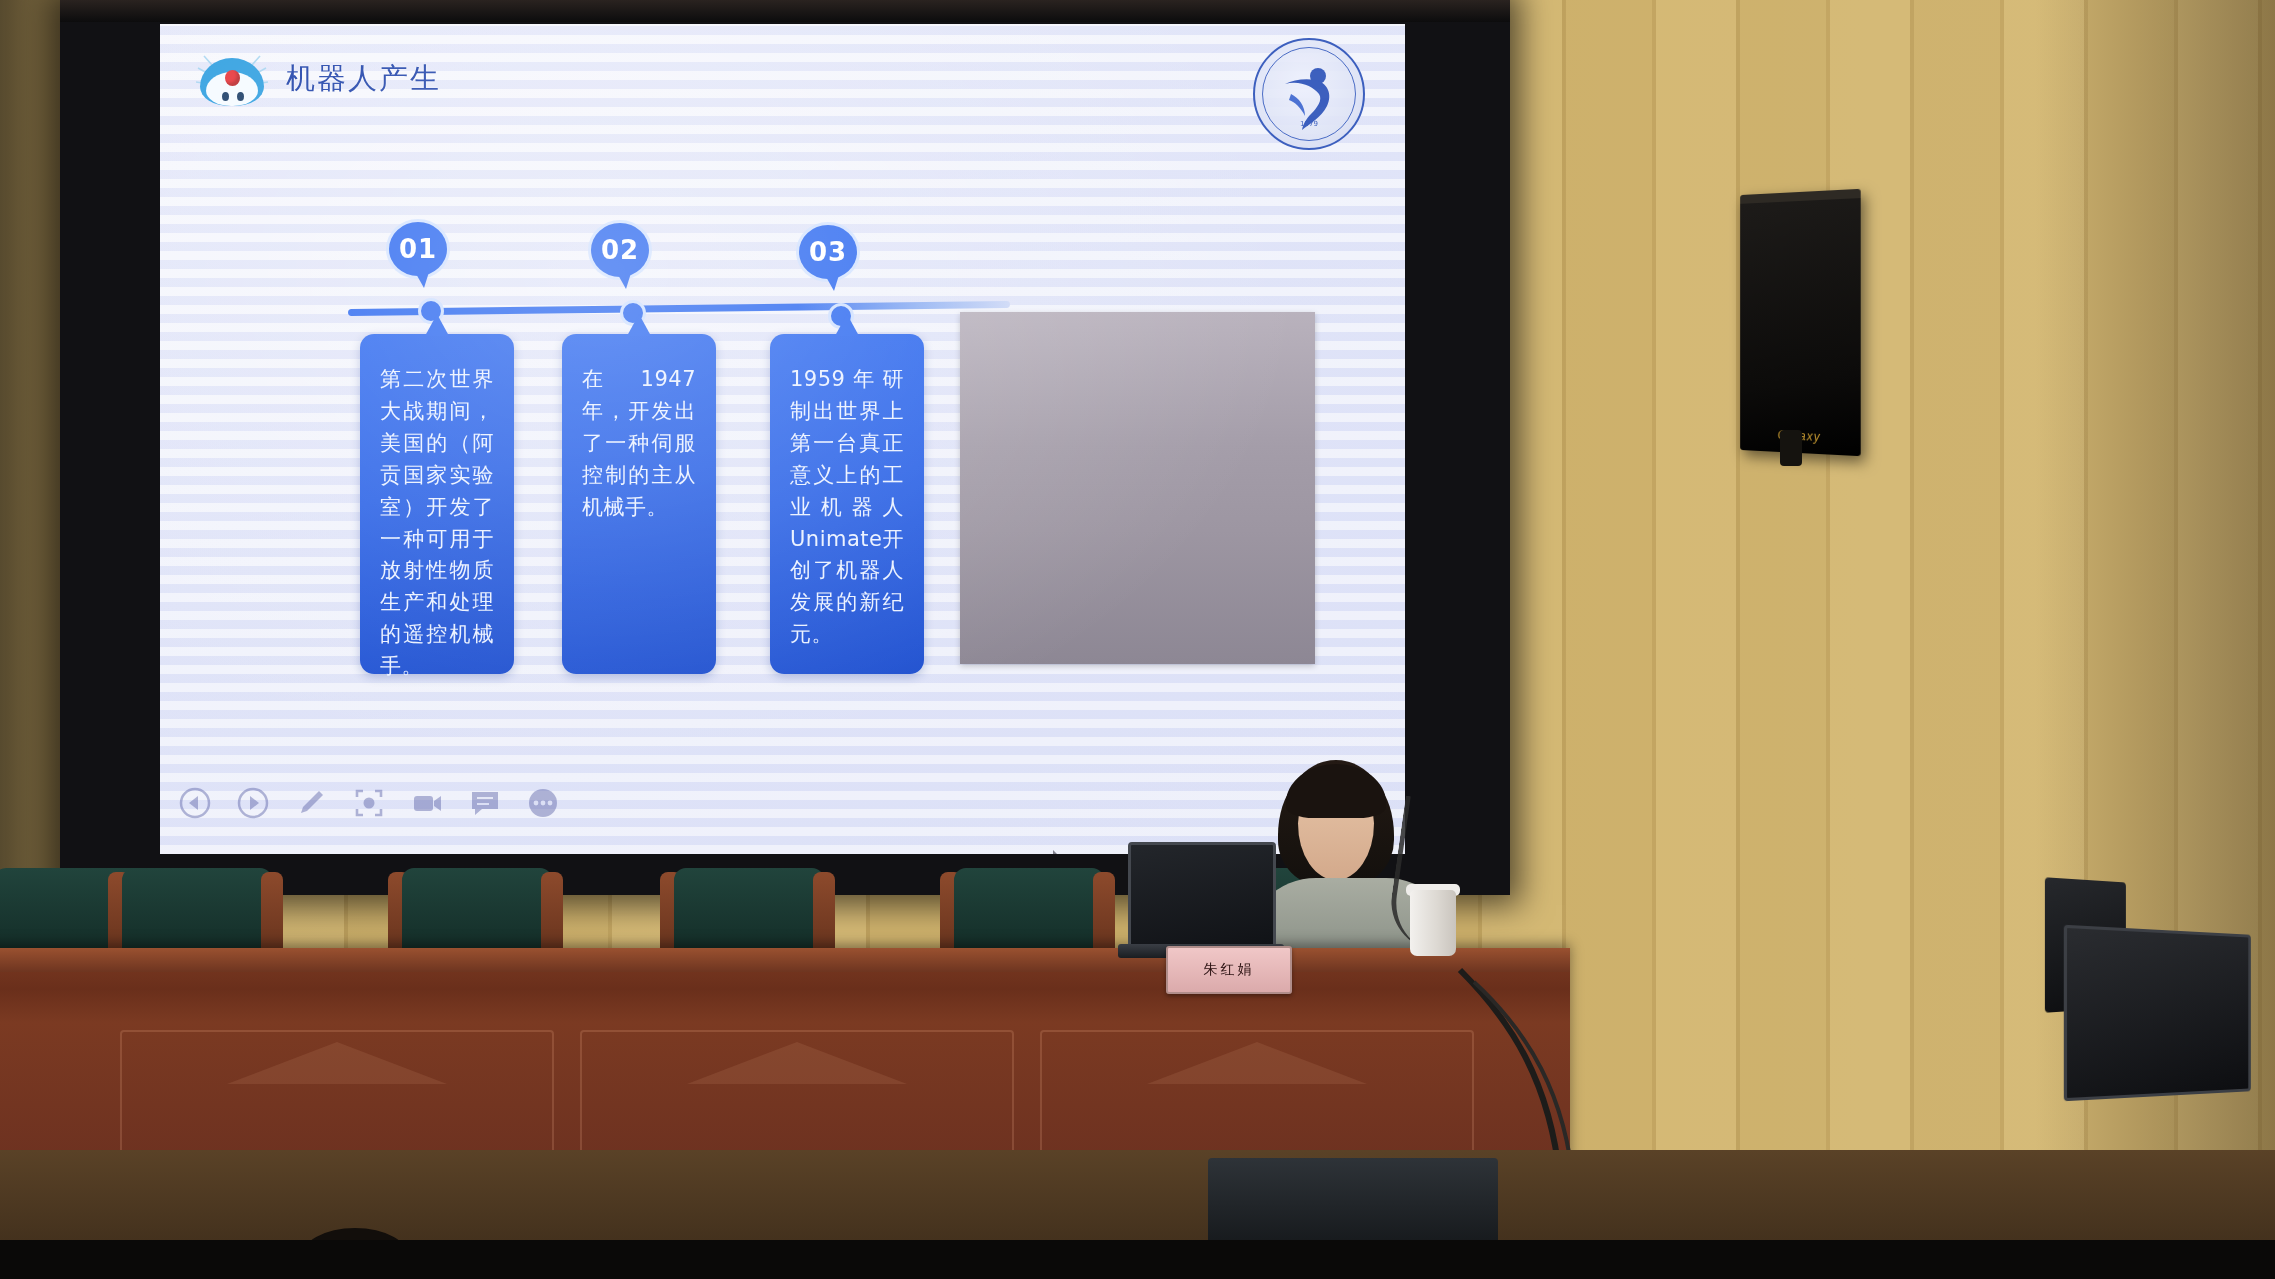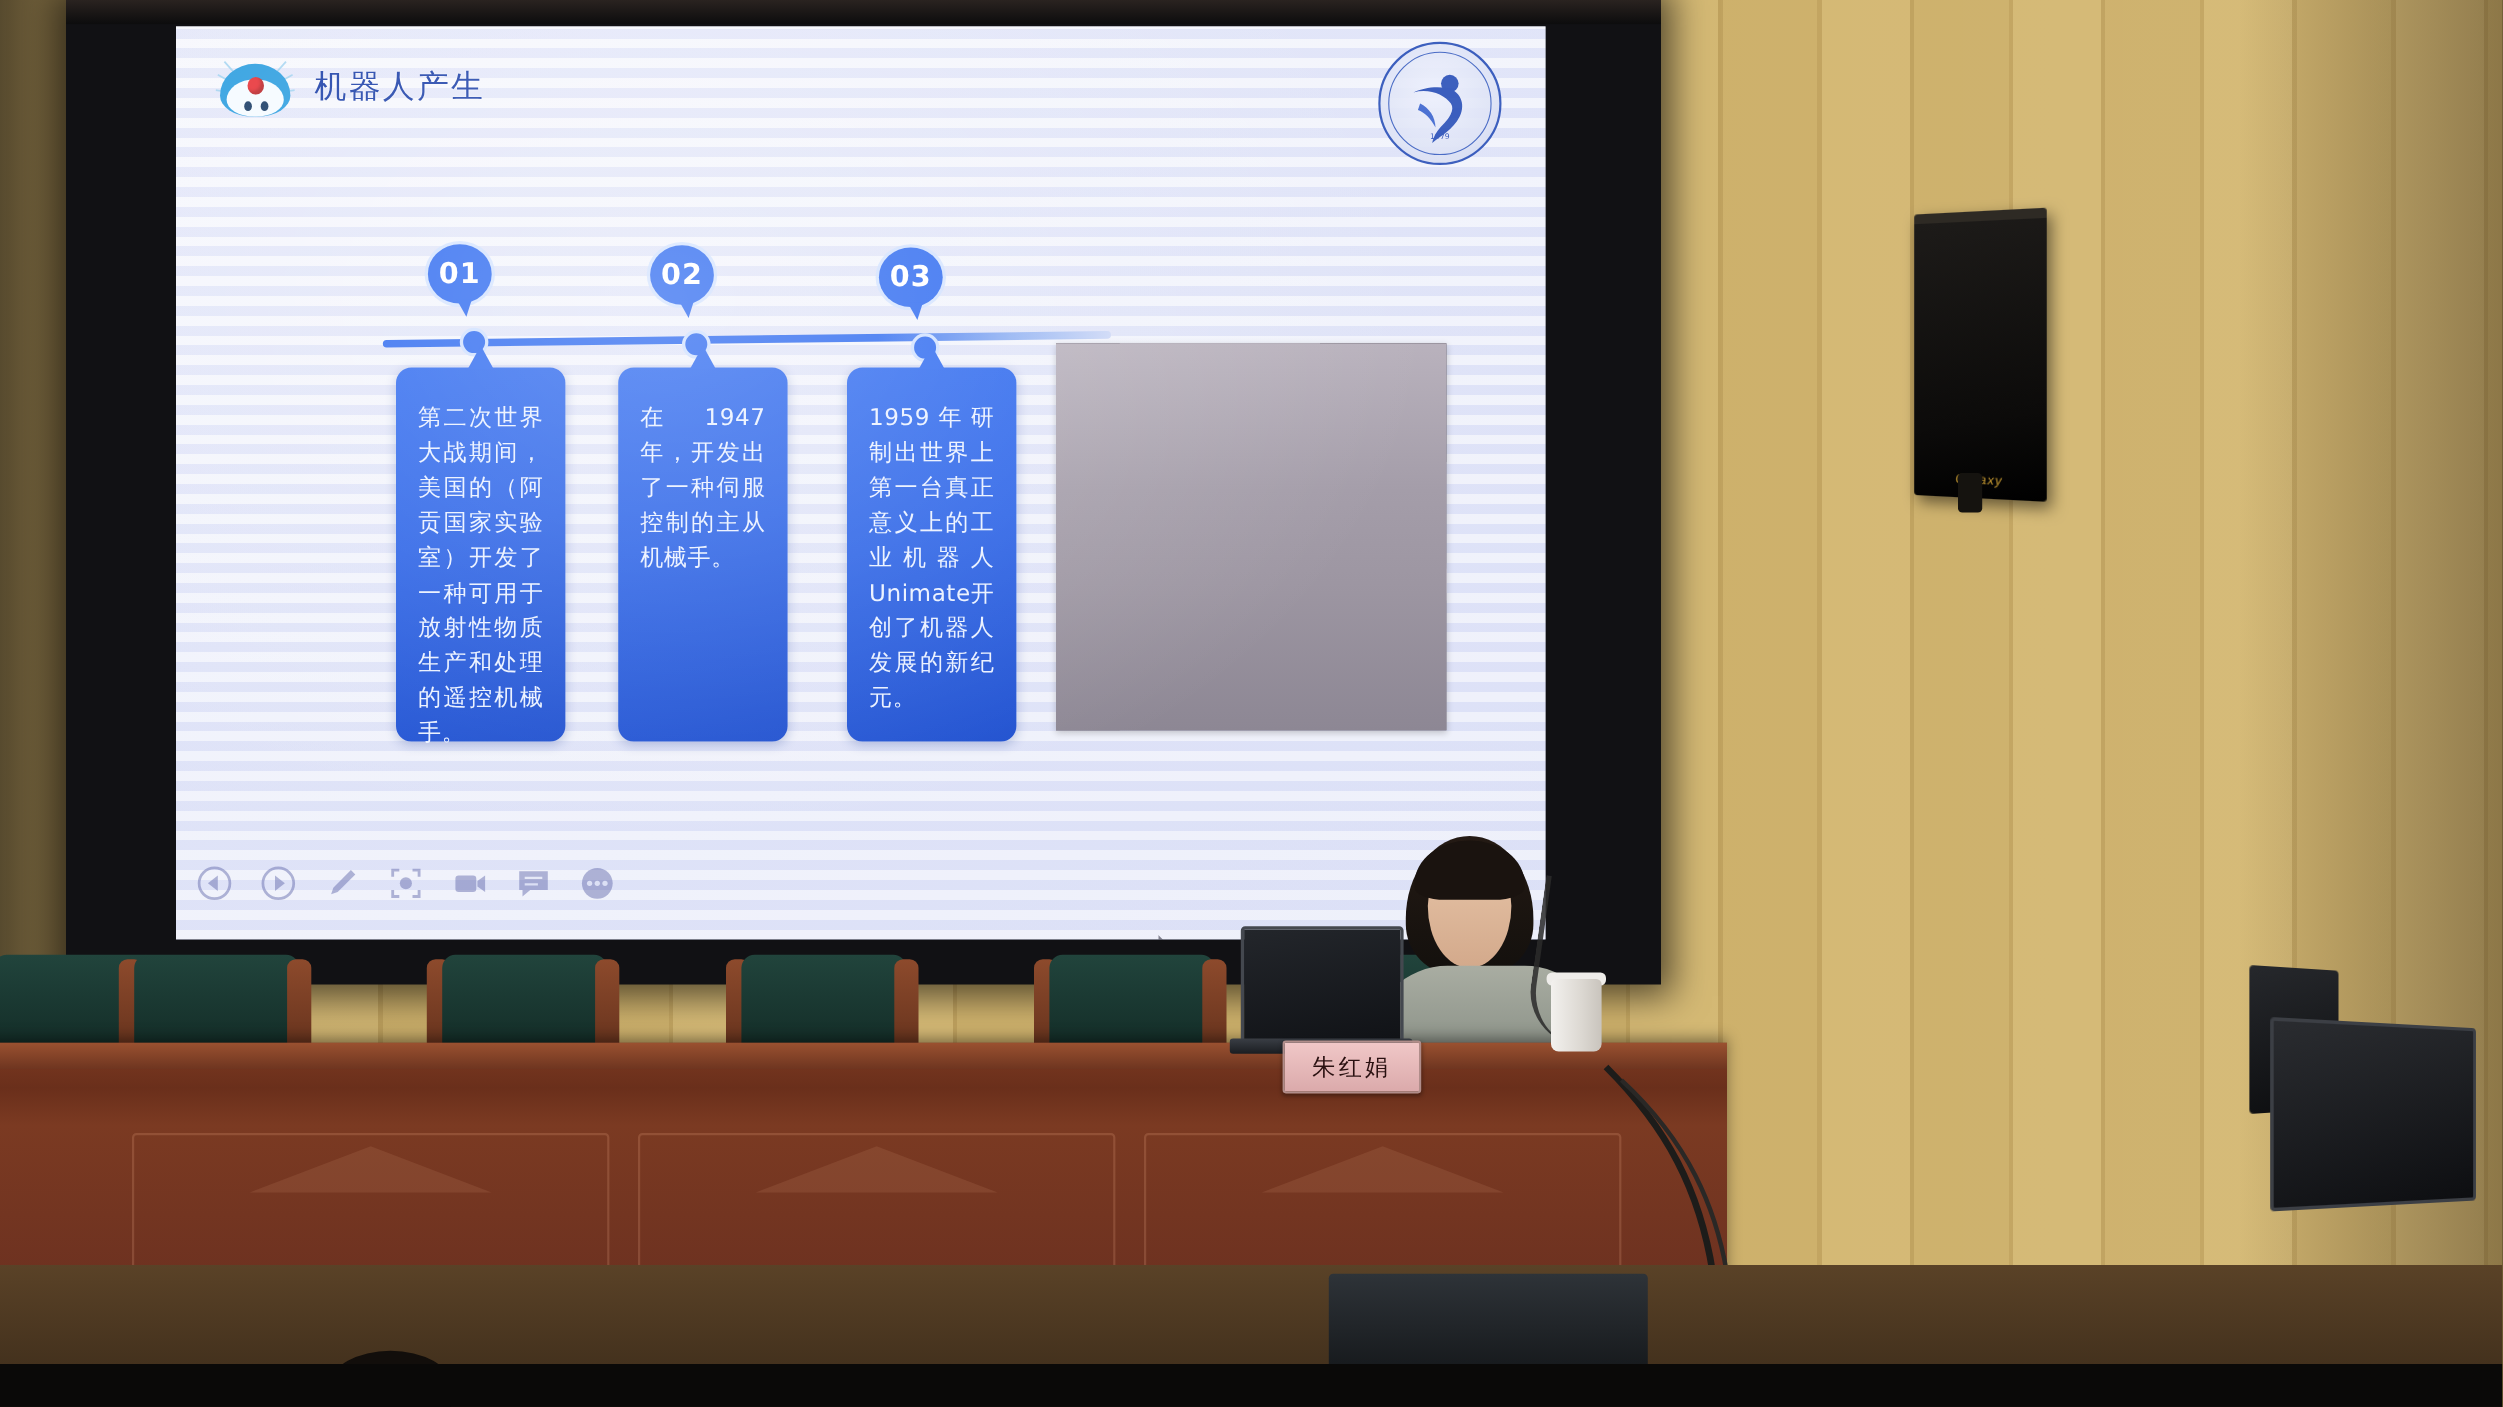--- a/index.html
+++ b/index.html
@@ -228,21 +228,21 @@
   .mic{
     position:absolute;left:1395px;top:800px;width:70px;height:150px;
     border-left:5px solid #2b2b2b;border-bottom-left-radius:50px;
     transform:rotate(8deg);opacity:.85;
   }
   .nameplate{
     position:absolute;left:1166px;top:946px;width:122px;height:44px;
     background:linear-gradient(180deg,#f0c7c7,#dbaaab);
     border:2px solid #b08d8a;border-radius:3px;
     display:flex;align-items:center;justify-content:center;
-    color:#2a1111;font-size:21px;letter-spacing:3px;
+    color:#2a1111;font-size:14px;letter-spacing:3px;
     font-family:"DejaVu Sans","Liberation Sans",sans-serif;
     box-shadow:0 2px 4px rgba(0,0,0,.35);
   }
 
   
   .speaker{
     position:absolute;left:1738px;top:192px;width:122px;height:252px;
     background:linear-gradient(170deg,#1d1b19 0%,#0c0b0a 70%,#000 100%);
     border-top:9px solid #2e2a24;border-radius:3px;
     box-shadow:4px 6px 14px rgba(0,0,0,.5);

